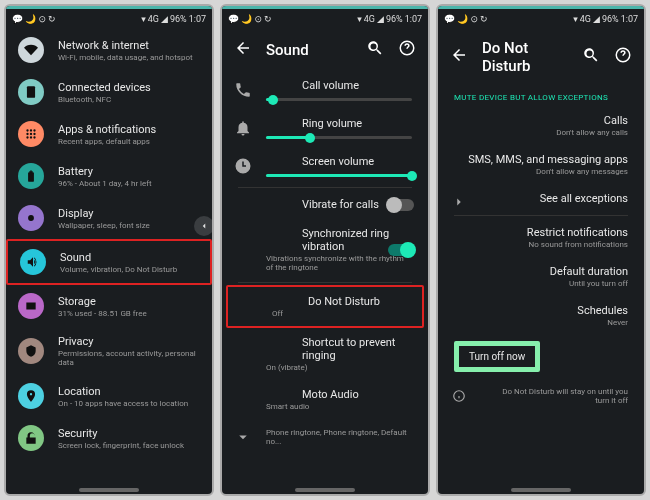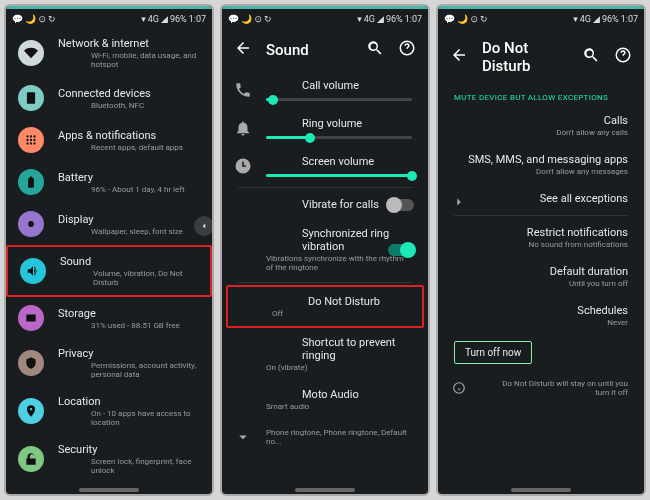--- a/index.html
+++ b/index.html
@@ -43,21 +43,21 @@
   }
   .list-item .icon {
     width: 26px; height: 26px;
     border-radius: 50%;
     display: flex; align-items: center; justify-content: center;
     color: #111;
     flex-shrink: 0;
   }
   .list-item .texts { display: flex; flex-direction: column; gap: 1px; }
   .list-item .label { font-size: 11px; color: #e8e8e8; }
-  .list-item .sub { font-size: 8px; color: #9a9a9a; margin-left: 33px; }
+  .list-item .sub { font-size: 8px; color: #9a9a9a; }
   .highlight {
     border: 2px solid #d22;
     border-radius: 2px;
   }
   
   .row {
     padding: 8px 16px 8px 44px;
     position: relative;
   }
   .row .rlabel { font-size: 11px; color: #e8e8e8; margin-left: 36px; }
@@ -93,21 +93,21 @@
     letter-spacing: 0.3px;
   }
   .p3row { padding: 8px 16px; text-align: right; }
   .p3row .rlabel { font-size: 11px; color: #e8e8e8; }
   .p3row .rsub { font-size: 8px; color: #9a9a9a; margin-top: 1px; }
   .p3row.withicon { padding-left: 60px; position: relative; }
   .p3row.withicon .ricon { position: absolute; left: 14px; top: 10px; width: 14px; height: 14px; color: #aaa; }
   .btnrow { padding: 6px 16px; }
   .btnrow .btn {
     display: inline-block;
-    border: 1px solid #86efac;
+    border: 5px solid #86efac;
     padding: 5px 10px;
     font-size: 10px;
     color: #e8e8e8;
     border-radius: 2px;
   }
   .navpill {
     position: absolute; bottom: 2px; left: 50%; transform: translateX(-50%);
     width: 60px; height: 4px; background: #666; border-radius: 2px;
   }
   .side-arrow {

